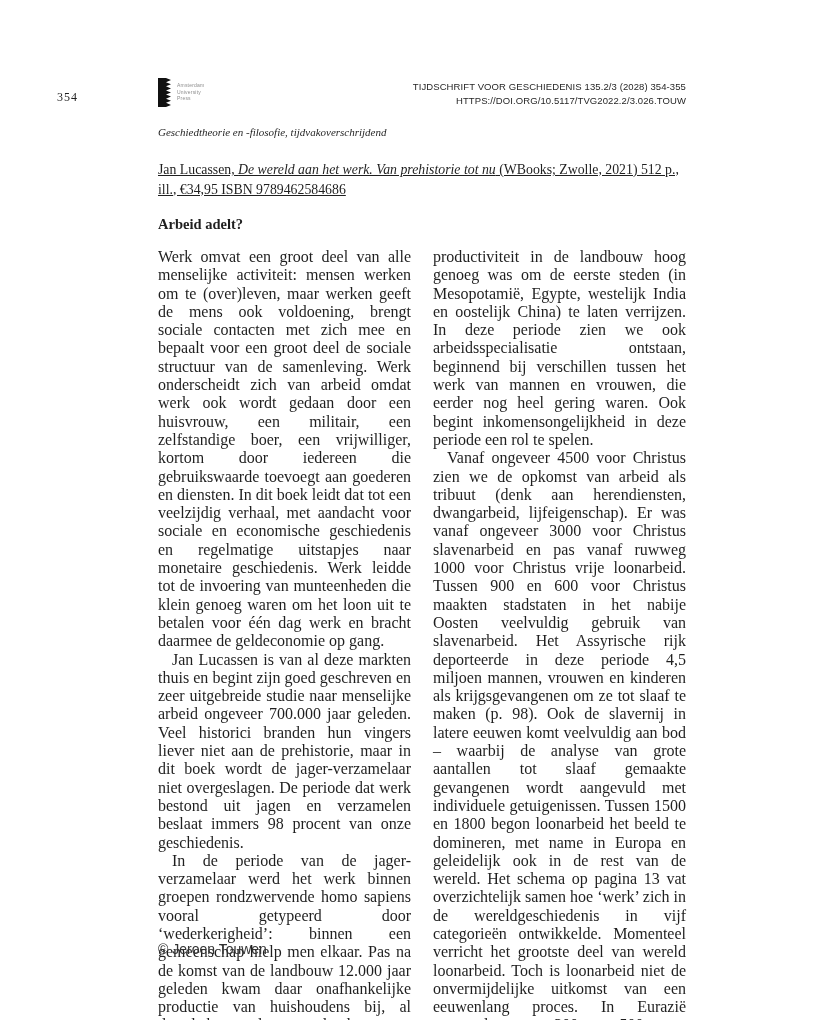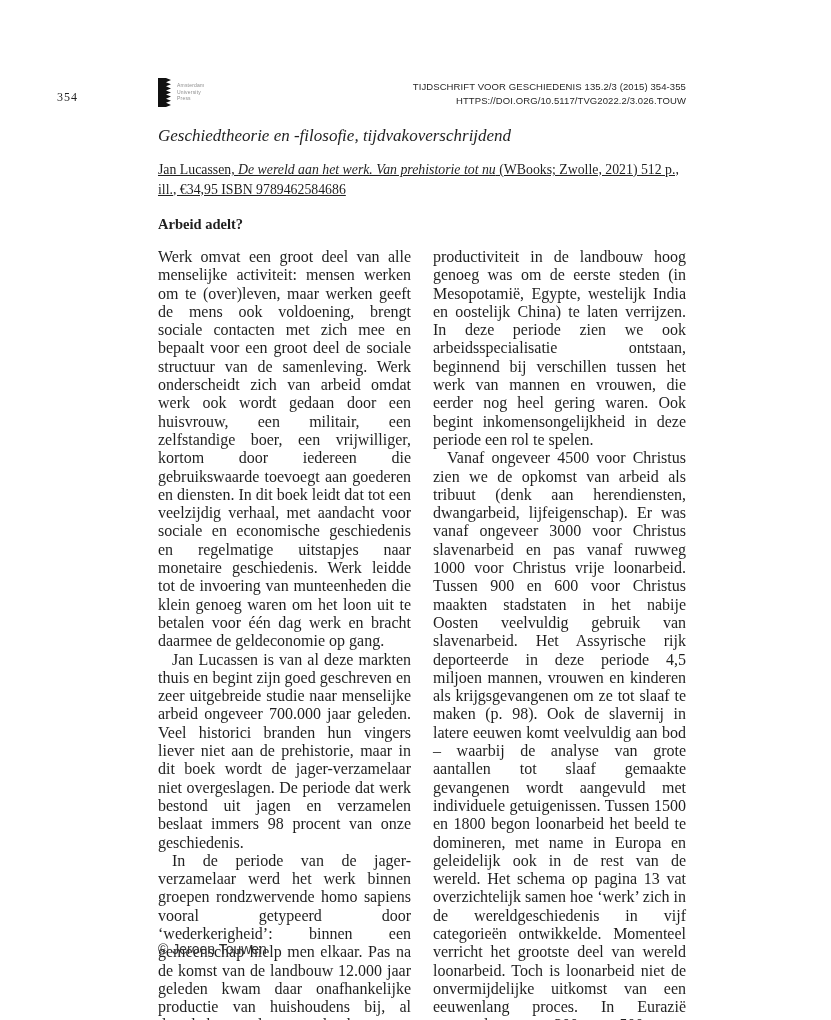--- a/index.html
+++ b/index.html
@@ -11,21 +11,21 @@
   .page-number { position:absolute; left:57px; top:90px; font-size:12px; letter-spacing:1px; }
   .masthead { position:absolute; left:158px; top:78px; width:528px;
     display:flex; justify-content:space-between; align-items:flex-start; }
   .publisher { display:flex; gap:6px; align-items:flex-start; }
   .logo-mark { display:block; }
   .publisher-name { font-family:"Liberation Sans",sans-serif; font-size:5px; line-height:6.5px;
     color:#8d8d8d; padding-top:4px; letter-spacing:0.2px; }
   .journal-ref { font-family:"Liberation Sans",sans-serif; font-size:9.5px; line-height:13.5px;
     text-align:right; color:#262626; margin-top:2px; letter-spacing:0.1px; }
   .journal-ref .doi { }
-  .section-heading { position:absolute; left:158px; top:126px; font-style:italic; font-size:17px; }
+  .section-heading { position:absolute; left:158px; top:126px; font-style:italic; font-size:11px; }
   .citation { position:absolute; left:158px; top:160px; width:530px; font-size:13.8px; line-height:19.5px;text-decoration:underline; }
   .review-title { position:absolute; left:158px; top:216px; font-size:14.5px; font-weight:bold;font-family:Liberation Serif, serif; }
   .columns { position:absolute; left:158px; top:248px; width:528px; display:flex; gap:22px; }
   .col { width:253px; font-size:16px; line-height:18.3px; text-align:justify; }
   .col p { margin:0; }
   .col p.indent { text-indent:14px; }
   .page-footer { position:absolute; left:158px; top:943px; width:540px;
     font-family:"Liberation Sans",sans-serif; font-size:14px; line-height:13px; color:#333333; }
 </style>
 </head>
@@ -40,21 +40,21 @@
       <svg class="logo-mark" width="13" height="29" viewBox="0 0 13 29" aria-hidden="true">
         <path d="M0 0 L8 0 L13 2.1 L8 4.2 L13 6.2 L8 8.3 L13 10.4 L8 12.4 L13 14.5 L8 16.6 L13 18.6 L8 20.7 L13 22.8 L8 24.8 L13 26.9 L8 29 L0 29 Z" fill="#111111"></path>
       </svg>
       <div class="publisher-name">
         <div>Amsterdam</div>
         <div>University</div>
         <div>Press</div>
       </div>
     </div>
     <div class="journal-ref">
-      <div>TIJDSCHRIFT VOOR GESCHIEDENIS 135.2/3 (2015) 354-355</div>
+      <div>TIJDSCHRIFT VOOR GESCHIEDENIS 135.2/3 (2028) 354-355</div>
       <div class="doi">HTTPS://DOI.ORG/10.5117/TVG2022.2/3.026.TOUW</div>
     </div>
   </header>
 
   <div class="section-heading">Geschiedtheorie en -filosofie, tijdvakoverschrijdend</div>
 
   <p class="citation"><span>Jan Lucassen, </span><i>De wereld aan het werk. Van prehistorie tot nu</i><span> (WBooks; Zwolle, 2021) 512 p., ill., €34,95 ISBN 9789462584686</span></p>
 
   <h2 class="review-title">Arbeid adelt?</h2>
 

